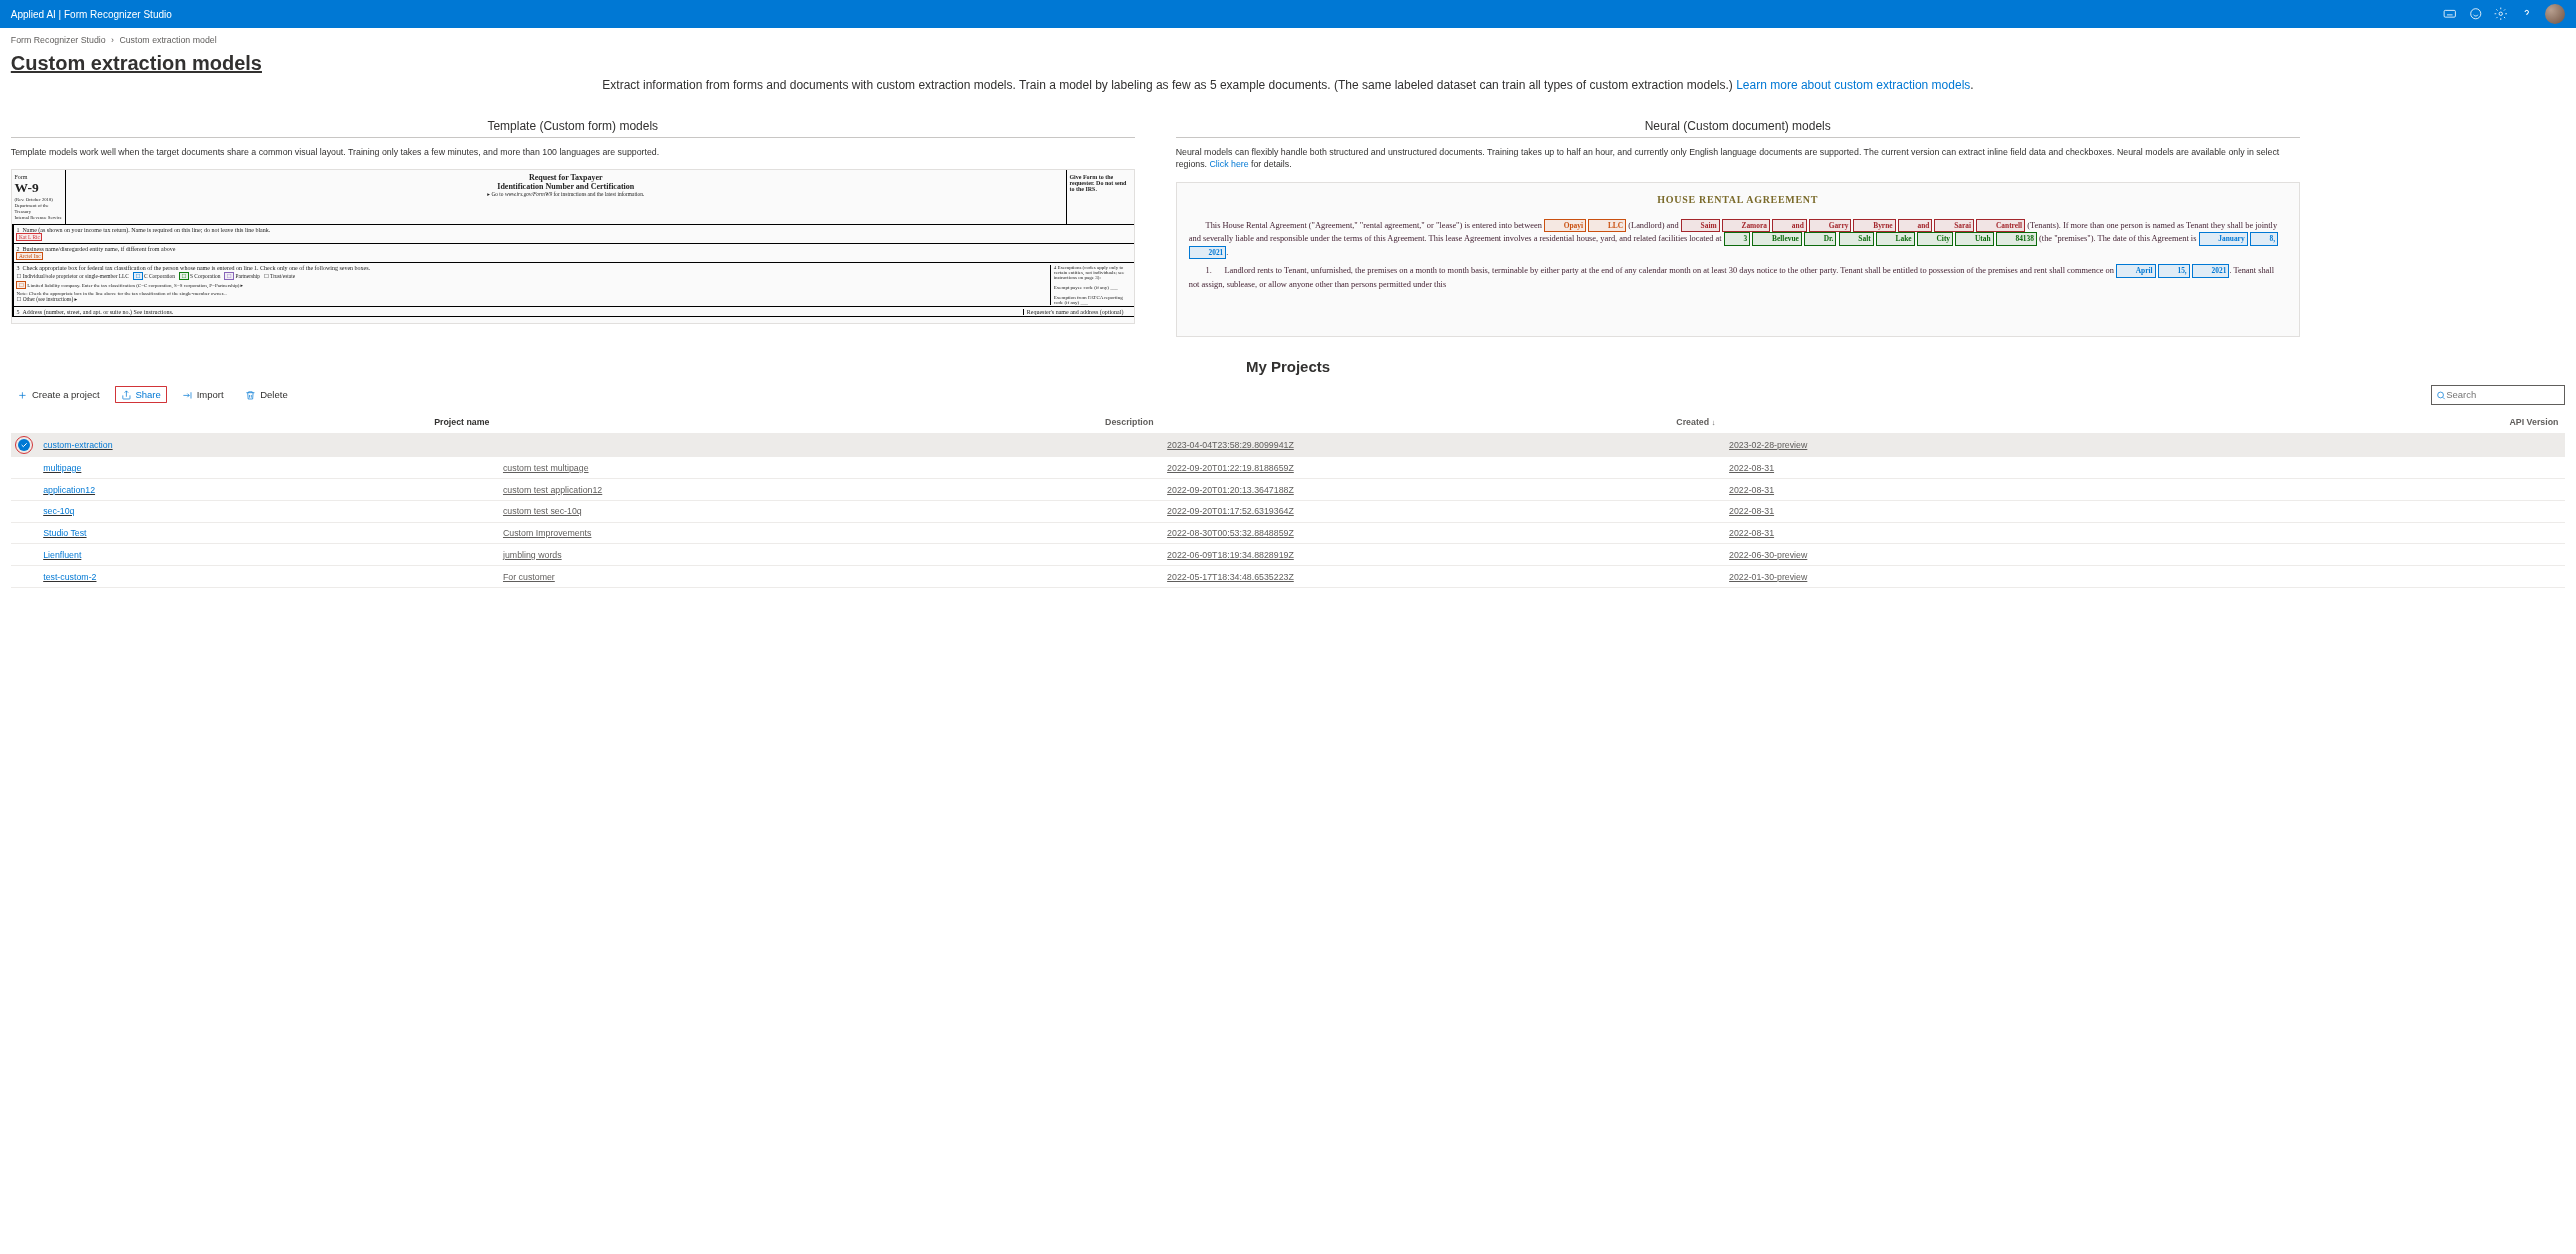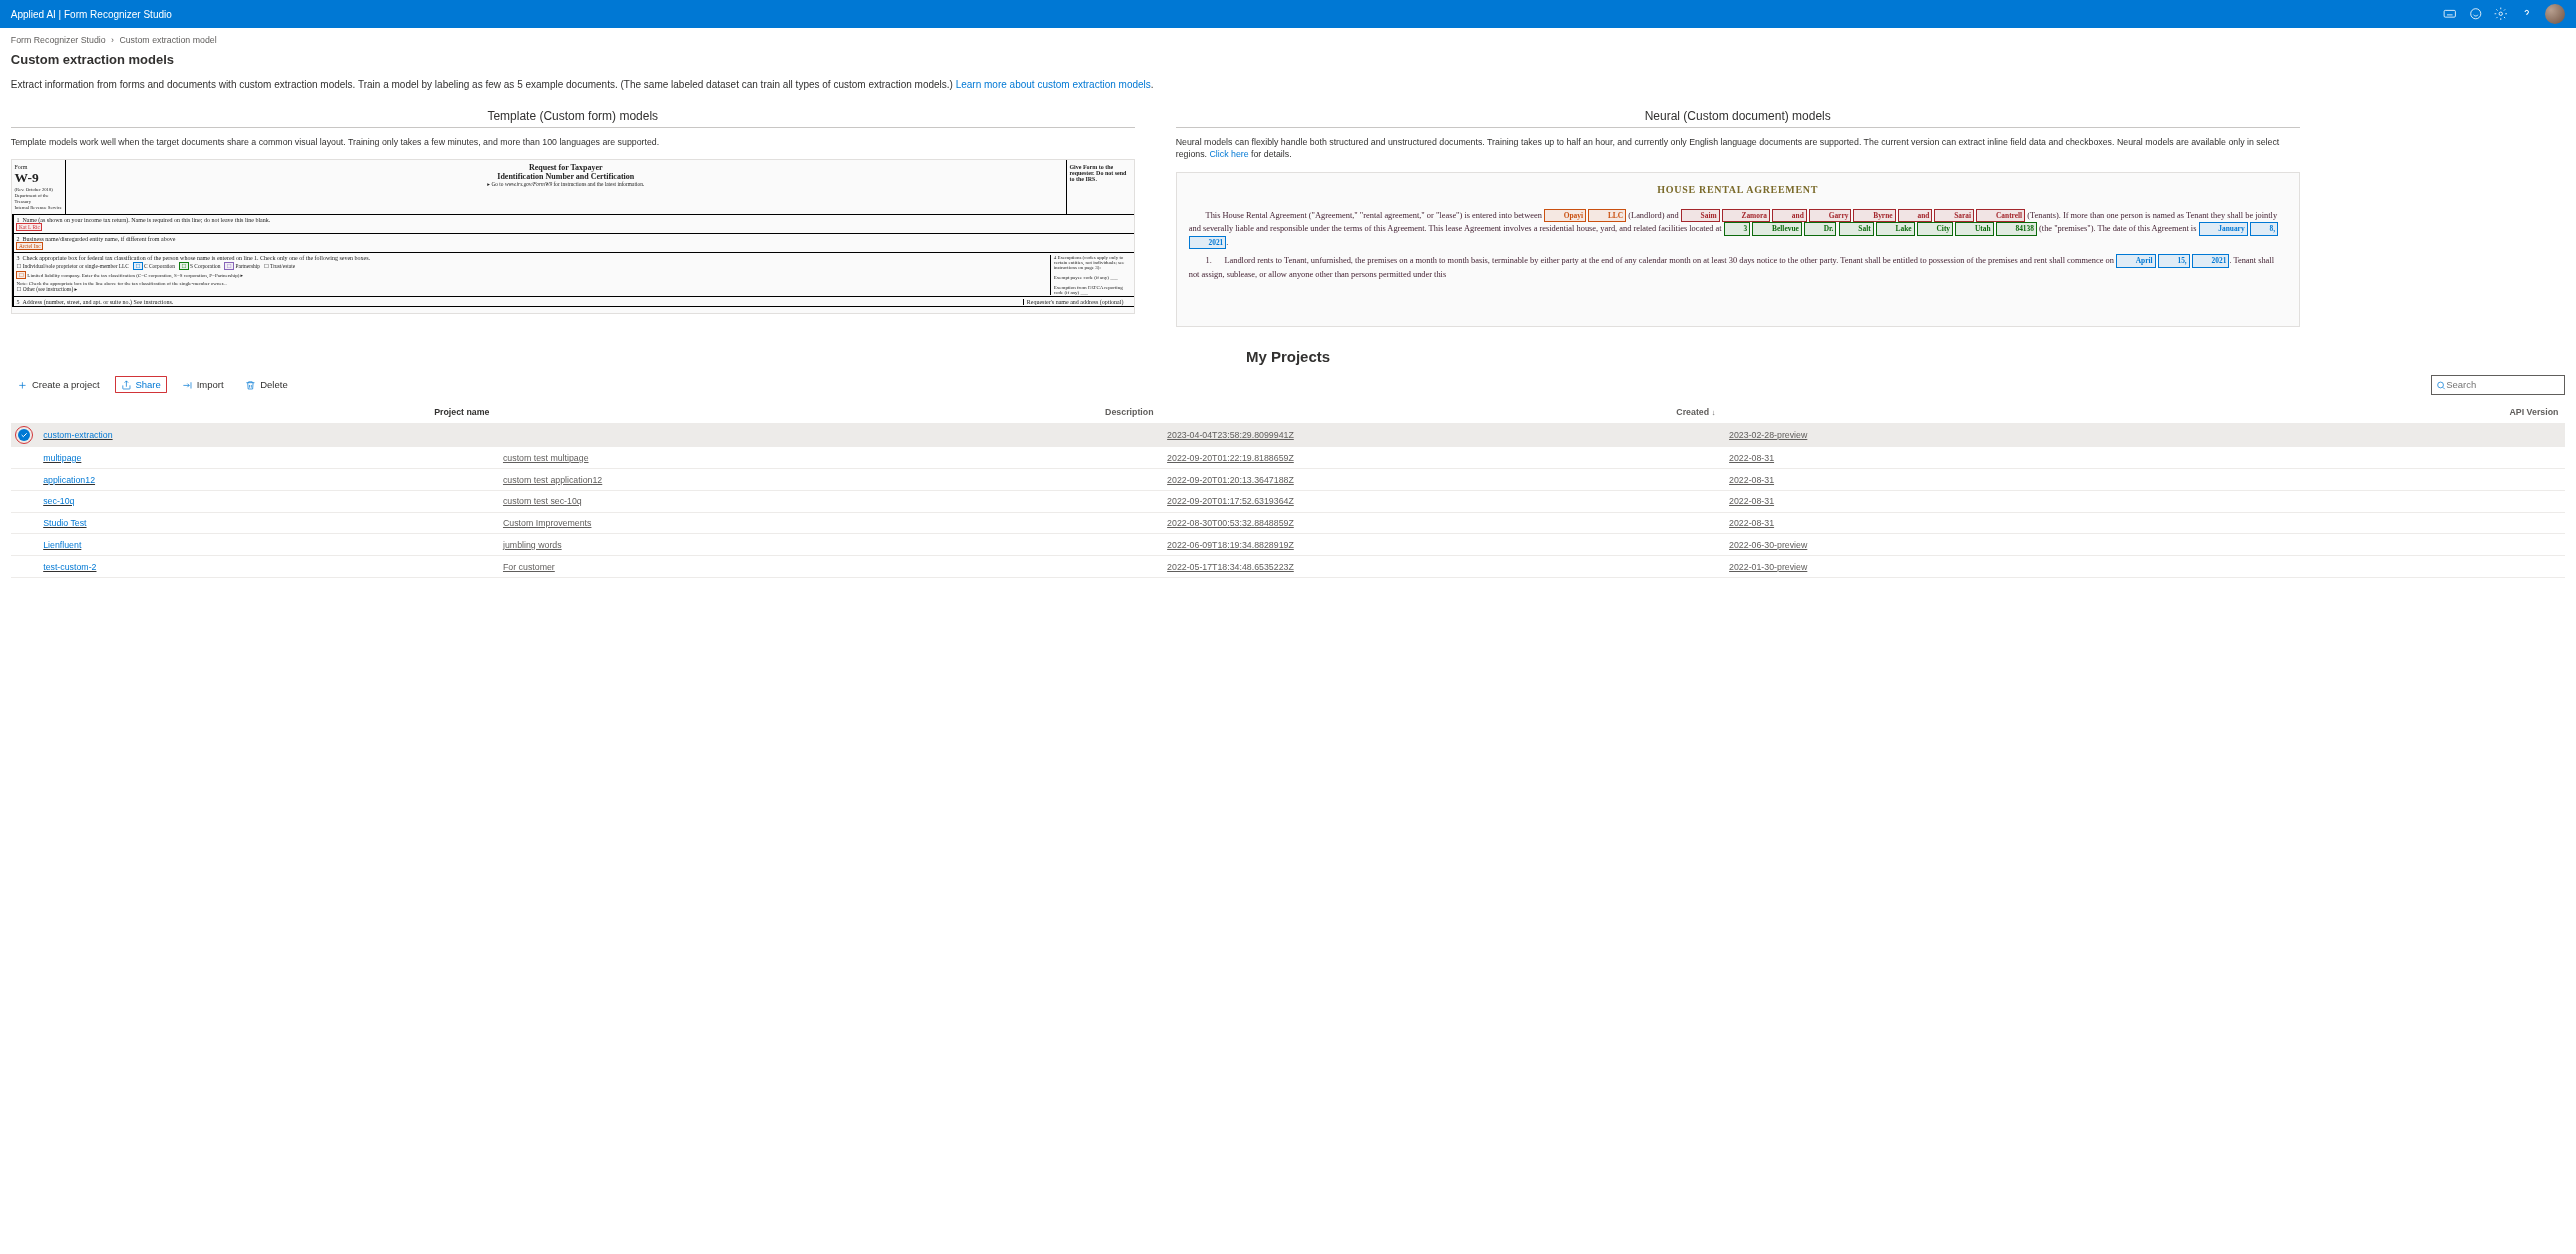--- a/index.html
+++ b/index.html
@@ -27,22 +27,22 @@
   }
   .breadcrumb {
     padding: 6.8px 10.8px;
     font-size: 8.8px;
     color: #605e5c;
     display:flex; gap:5.4px; align-items:center;
   }
   .breadcrumb a { color: #605e5c; text-decoration: none; }
   .breadcrumb-sep { color: #605e5c; }
   .content { padding: 0 10.8px; }
-  h1 { font-size: 13px; font-weight: 600; margin-bottom: 12px; color:#323130; }
-  .desc { font-size: 10px; color: #323130; margin-bottom: 19px; }
+  h1 { font-size: 20px; font-weight: 600; margin-bottom: 3px; color:#323130;text-decoration:underline; }
+  .desc { font-size: 12px; color: #323130; margin-bottom: 27px; text-align: center; }
   .desc a { color: #0078d4; text-decoration: none; }
   .models-row { display: flex; gap: 41px; margin-bottom: 21.6px; }
   .model-col { flex: 0 0 44%; }
   .model-heading {
     text-align: center;
     font-size: 12px;
     font-weight: 400;
     padding-bottom: 4px;
     border-bottom: 0.7px solid #c8c6c4;
     margin-bottom: 8px;

